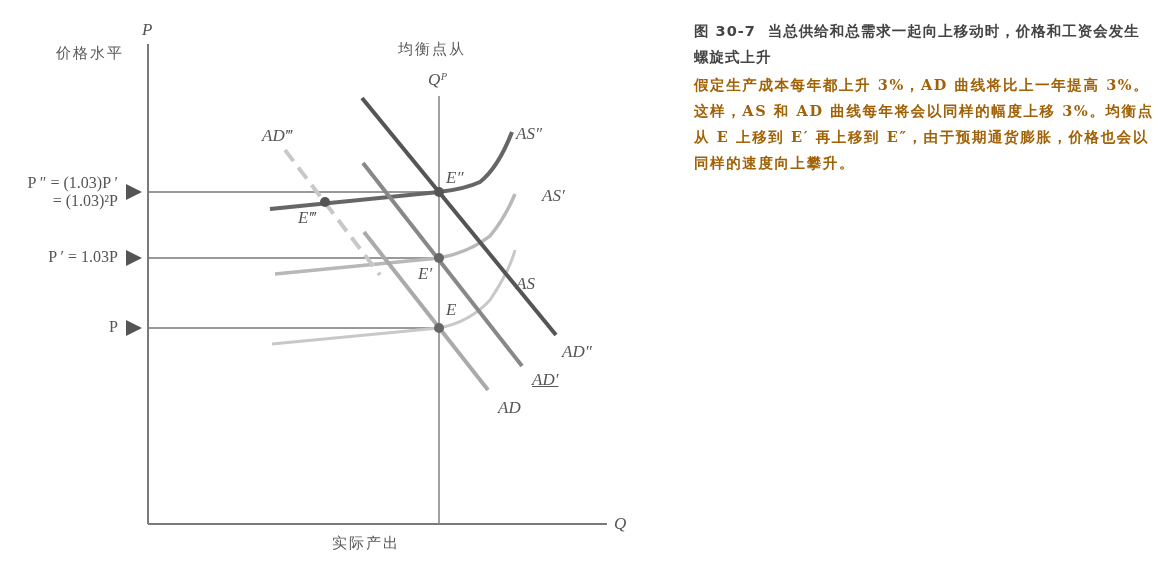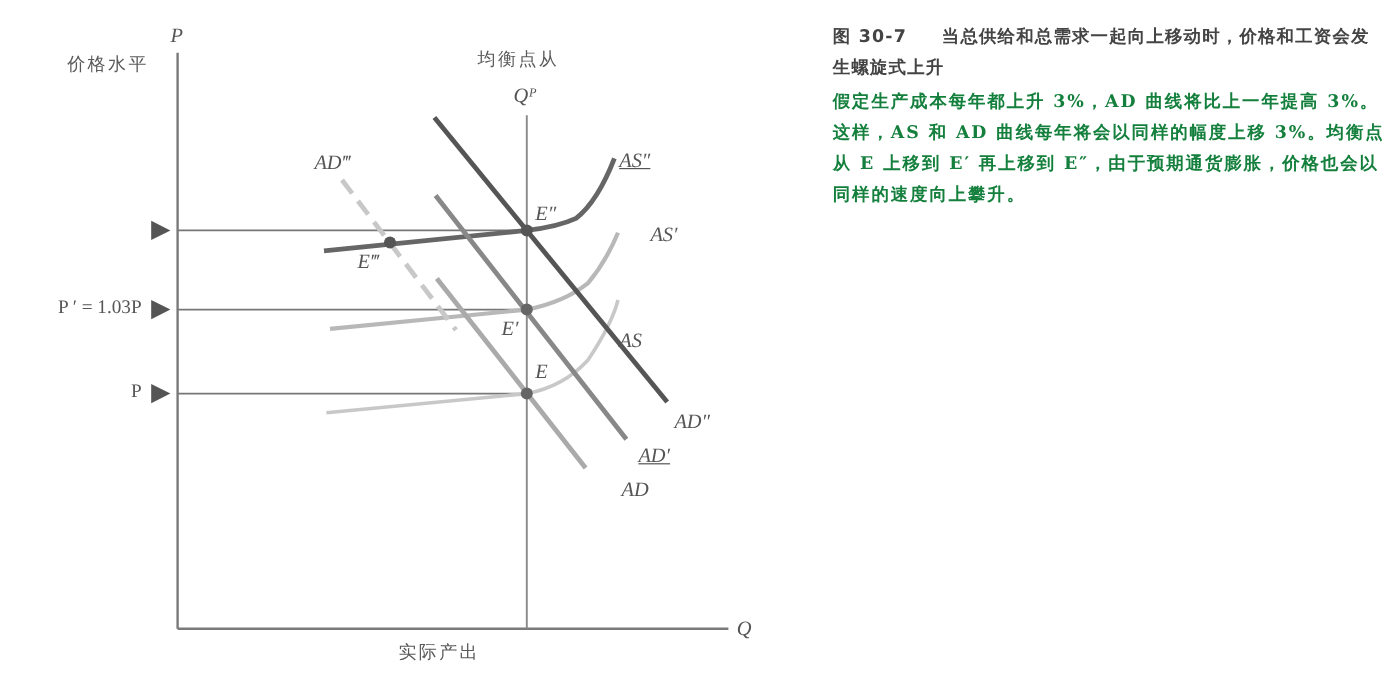--- a/index.html
+++ b/index.html
@@ -6,23 +6,23 @@
     body { width: 1159px; height: 564px; position: relative; overflow: hidden;
            font-family: "DejaVu Serif", serif; color: #4a4a4a; }
     #diagram { position: absolute; left: 0; top: 0; width: 660px; height: 564px; }
     .lbl { position: absolute; white-space: nowrap; color: #555; }
     .cn  { font-family: "DejaVu Sans", sans-serif; font-size: 15px; font-weight: normal; color: #5a5a5a; letter-spacing: 2px; }
     .it  { font-family: "Liberation Serif", serif; font-style: italic; font-size: 17px; color: #555; }
     .tick{ font-family: "Liberation Serif", serif; font-size: 16px; color: #555; text-align: right; }
     #caption { position: absolute; left: 694px; top: 18px; width: 460px; }
     #caption-title { font-family: "DejaVu Sans", sans-serif; font-weight: bold; font-size: 14.5px;
                      line-height: 26px; color: #444; letter-spacing: 1px; }
-    #caption-title .num { margin-right: 29px; }
+    #caption-title .num { margin-right: 12px; }
     #caption-body { margin-top: 2px; font-family: "DejaVu Serif", serif; font-size: 14.5px;
-                    line-height: 26px; color: #15803d; letter-spacing: 1.6px; font-weight: bold; }
+                    line-height: 26px; color: #a16207; letter-spacing: 1.6px; font-weight: bold; }
   </style>
 </head>
 <body>
 
 <div id="diagram">
   <svg width="660" height="564" viewBox="0 0 660 564">
 
     <line x1="148" y1="44" x2="148" y2="524" stroke="#7a7a7a" stroke-width="2"></line>
     <line x1="148" y1="524" x2="607" y2="524" stroke="#7a7a7a" stroke-width="2"></line>
 
@@ -53,30 +53,34 @@
 
   
   <div class="lbl it" style="left:142px;top:20px;">P</div>
   <div class="lbl cn" style="left:56px;top:44px;">价格水平</div>
   <div class="lbl cn" style="left:398px;top:40px;">均衡点从</div>
   <div class="lbl it" style="left:428px;top:70px;">Qᴾ</div>
   <div class="lbl it" style="left:614px;top:514px;">Q</div>
   <div class="lbl cn" style="left:332px;top:534px;text-align:right;">实际产出</div>
 
   
+  <div class="lbl tick" style="left:0;top:174px;width:118px;">
+    <div>P ″ = (1.03)P ′</div>
+    <div>= (1.03)²P</div>
+  </div>
   <div class="lbl tick" style="left:0;top:248px;width:118px;">P ′ = 1.03P</div>
   <div class="lbl tick" style="left:0;top:318px;width:118px;">P</div>
 
   
-  <div class="lbl it" style="left:516px;top:124px;text-decoration:underline;">AS″</div>
+  <div class="lbl it" style="left:516px;top:124px;">AS″</div>
   <div class="lbl it" style="left:518px;top:186px;margin-left:24px;">AS′</div>
   <div class="lbl it" style="left:516px;top:246px;margin-top:28px;">AS</div>
   <div class="lbl it" style="left:562px;top:342px;text-align:right;">AD″</div>
   <div class="lbl it" style="left:532px;top:370px;text-decoration:underline;">AD′</div>
-  <div class="lbl it" style="left:498px;top:398px;margin-left:20px;">AD</div>
+  <div class="lbl it" style="left:498px;top:398px;">AD</div>
   <div class="lbl it" style="left:262px;top:126px;">AD‴</div>
 
   
   <div class="lbl it" style="left:446px;top:168px;">E″</div>
   <div class="lbl it" style="left:418px;top:264px;">E′</div>
   <div class="lbl it" style="left:446px;top:300px;">E</div>
   <div class="lbl it" style="left:298px;top:208px;">E‴</div>
 </div>
 
 <div id="caption">

